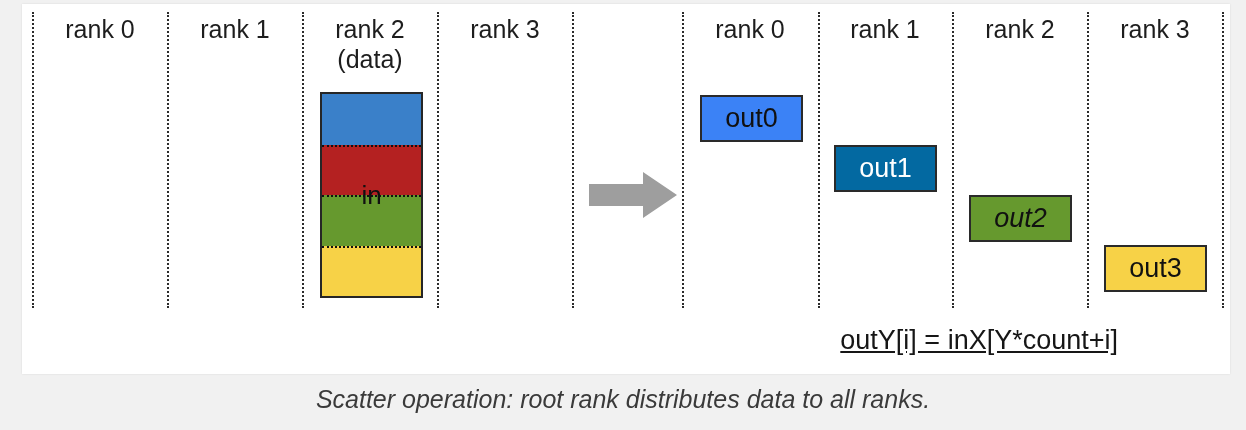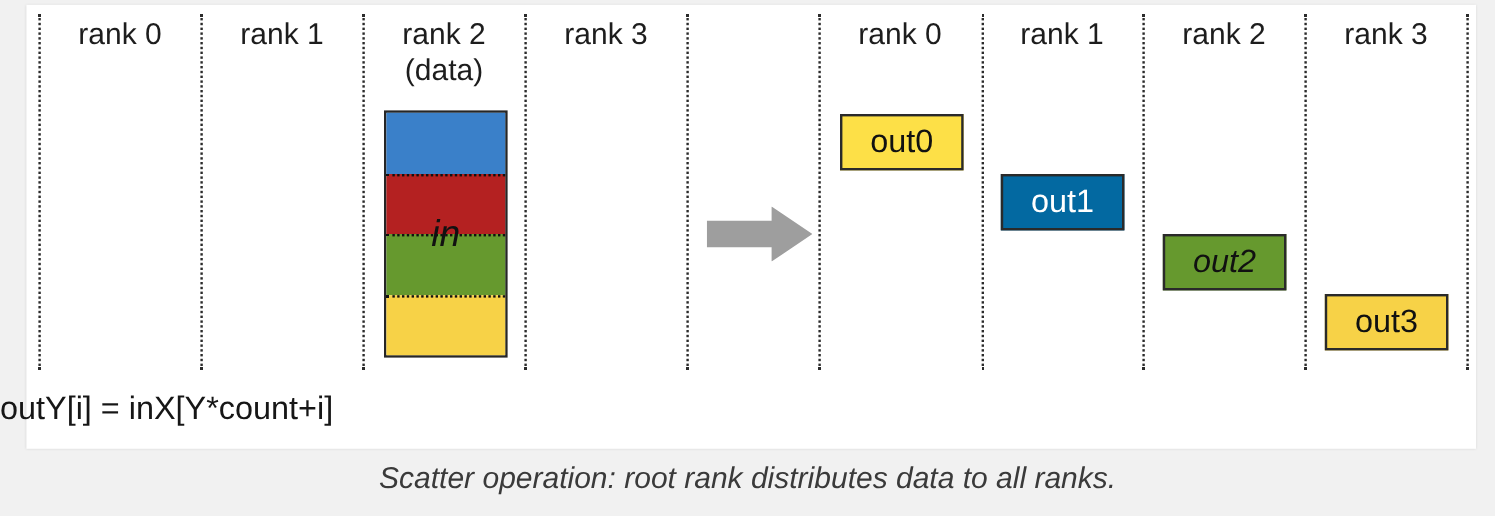--- a/index.html
+++ b/index.html
@@ -70,23 +70,22 @@
   }
   .stack-label {
     position: absolute;
     left: 320px;
     top: 92px;
     width: 103px;
     height: 206px;
     display: flex;
     align-items: center;
     justify-content: center;
-    font-size: 31px;
+    font-size: 26px;
     color: #111111;
-    font-style: italic;
   }
   
   .arrow {
     position: absolute;
     left: 589px;
     top: 172px;
     width: 88px;
     height: 46px;
   }
   
@@ -99,25 +98,26 @@
     justify-content: center;
     font-size: 27px;
     line-height: 1;
   }
   
   .formula {
     position: absolute;
     left: 0;
     top: 325px;
     width: 1222px;
-    text-align: left;
+    text-align: right;
     padding-right: 104px;
     box-sizing: border-box;
     font-size: 27px;
     color: #161616;
+    text-decoration: underline;
   }
   
   .caption {
     position: absolute;
     left: 0;
     top: 385px;
     width: 1246px;
     text-align: center;
     font-style: italic;
     font-size: 25px;
@@ -174,21 +174,21 @@
   <div class="rank-label" style="left:819px;width:132px;">
     <span>rank 1</span>
   </div>
   <div class="rank-label" style="left:954px;width:132px;">
     <span>rank 2</span>
   </div>
   <div class="rank-label" style="left:1089px;width:132px;">
     <span>rank 3</span>
   </div>
 
-  <div class="out-box" style="left:700px;top:95px;width:103px;height:47px;background:#fde047;color:#111111;">
+  <div class="out-box" style="left:700px;top:95px;width:103px;height:47px;background:#3b82f6;color:#111111;">
     <span>out0</span>
   </div>
   <div class="out-box" style="left:834px;top:145px;width:103px;height:47px;background:#0369a1;color:#ffffff;">
     <span>out1</span>
   </div>
   <div class="out-box" style="left:969px;top:195px;width:103px;height:47px;background:#66992e;color:#111111;font-style:italic;">
     <span>out2</span>
   </div>
   <div class="out-box" style="left:1104px;top:245px;width:103px;height:47px;background:#f7d247;color:#111111;">
     <span>out3</span>

